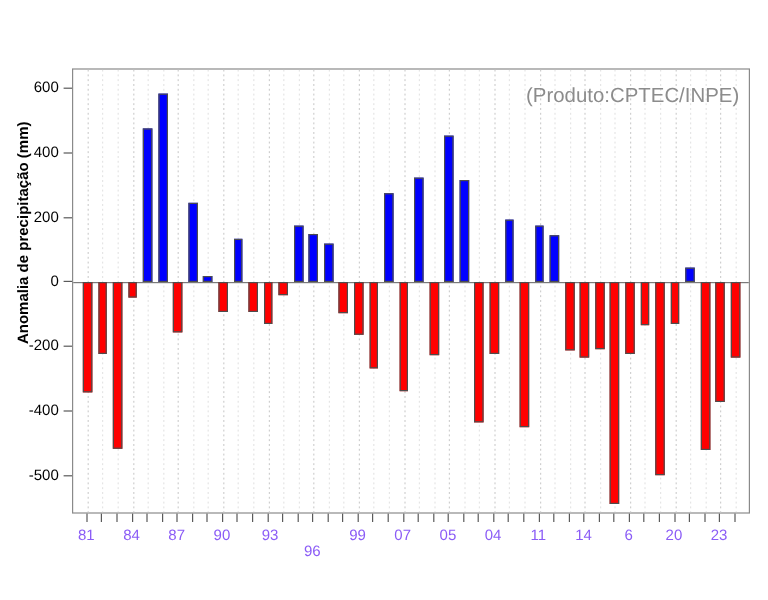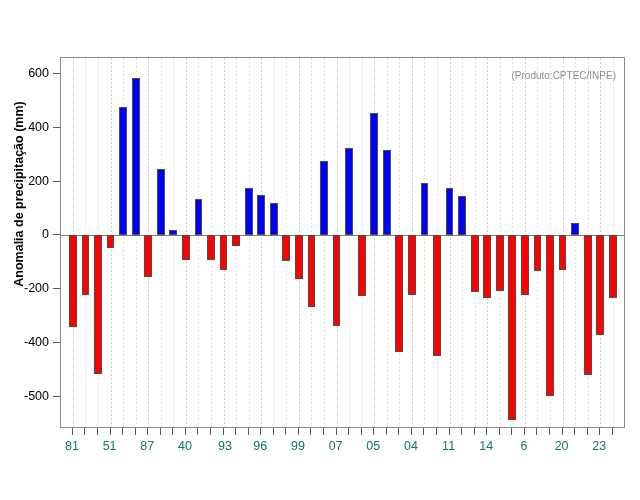--- a/index.html
+++ b/index.html
@@ -24,39 +24,39 @@
   .vgrid{position:absolute;top:0;bottom:0;width:1px;
     background-image:linear-gradient(to bottom,#cfcfcf 50%,rgba(255,255,255,0) 0%);
     background-size:1px 4px;background-repeat:repeat-y;}
   .zeroline{position:absolute;left:0;right:0;height:1px;background:#7a7a7a;}
 
   .bar{position:absolute;box-sizing:border-box;border:1px solid #4d4d4d;}
   .bar.pos{background:#0000ff;}
   .bar.neg{background:#ff0000;}
 
   .credit{
-    position:absolute;right:8px;top:12px;font-size:10px;color:#8c8c8c;
+    position:absolute;right:8px;top:12px;font-size:17px;color:#8c8c8c;
     white-space:nowrap;
   }
 
   
   #yaxis{position:absolute;left:0;top:57px;width:60px;height:371px;}
   .ytick{position:absolute;right:0;width:7px;height:1px;background:#5a5a5a;}
   .ylabel{position:absolute;right:11px;font-size:12.5px;color:#000;
     transform:translateY(-50%);white-space:nowrap;text-align:right;}
   .yaxis-title{
     position:absolute;left:-141px;top:130px;width:320px;
     transform:rotate(-90deg);transform-origin:center center;
     font-size:12.5px;font-weight:bold;text-align:center;color:#000;
   }
 
   
   #xaxis{position:absolute;left:60px;top:428px;width:565px;height:60px;}
   .xtick{position:absolute;top:0;width:1px;height:7px;background:#5a5a5a;}
-  .xlabel{position:absolute;top:11px;font-size:12.5px;color:#0f766e;
+  .xlabel{position:absolute;top:11px;font-size:12.5px;color:#8b5cf6;
     transform:translateX(-50%);white-space:nowrap;}
   .xaxis-title{position:absolute;left:0;top:36px;width:565px;text-align:center;
     font-size:12.5px;font-weight:bold;color:#000;}
 </style>
 </head>
 <body>
 
 <div id="root">
 
 
@@ -174,37 +174,37 @@
       </div>
     <div class="credit">(Produto:CPTEC/INPE)</div>
   </div>
 
   <div id="xaxis">
   <div class="xtick" style="left: 11.9278px;"></div>
       <div class="xlabel" style="left: 11.9278px;">81</div>
       <div class="xtick" style="left: 24.4833px;"></div>
       <div class="xtick" style="left: 37.0389px;"></div>
       <div class="xtick" style="left: 49.5944px;"></div>
-      <div class="xlabel" style="left: 49.5944px;">51</div>
+      <div class="xlabel" style="left: 49.5944px;">84</div>
       <div class="xtick" style="left: 62.15px;"></div>
       <div class="xtick" style="left: 74.7056px;"></div>
       <div class="xtick" style="left: 87.2611px;"></div>
       <div class="xlabel" style="left: 87.2611px;">87</div>
       <div class="xtick" style="left: 99.8167px;"></div>
       <div class="xtick" style="left: 112.372px;"></div>
       <div class="xtick" style="left: 124.928px;"></div>
-      <div class="xlabel" style="left: 124.928px;">40</div>
+      <div class="xlabel" style="left: 124.928px;">90</div>
       <div class="xtick" style="left: 137.483px;"></div>
       <div class="xtick" style="left: 150.039px;"></div>
       <div class="xtick" style="left: 162.594px;"></div>
       <div class="xlabel" style="left: 165px;">93</div>
       <div class="xtick" style="left: 175.15px;"></div>
       <div class="xtick" style="left: 187.706px;"></div>
       <div class="xtick" style="left: 200.261px;"></div>
-      <div class="xlabel" style="left: 200.261px;">96</div>
+      <div class="xlabel" style="left: 200.261px; margin-top: 13px;">96</div>
       <div class="xtick" style="left: 212.817px;"></div>
       <div class="xtick" style="left: 225.372px;"></div>
       <div class="xtick" style="left: 237.928px;"></div>
       <div class="xlabel" style="left: 237.928px;">99</div>
       <div class="xtick" style="left: 250.483px;"></div>
       <div class="xtick" style="left: 263.039px;"></div>
       <div class="xtick" style="left: 275.594px;"></div>
       <div class="xlabel" style="left: 275.594px;">07</div>
       <div class="xtick" style="left: 288.15px;"></div>
       <div class="xtick" style="left: 300.706px;"></div>

